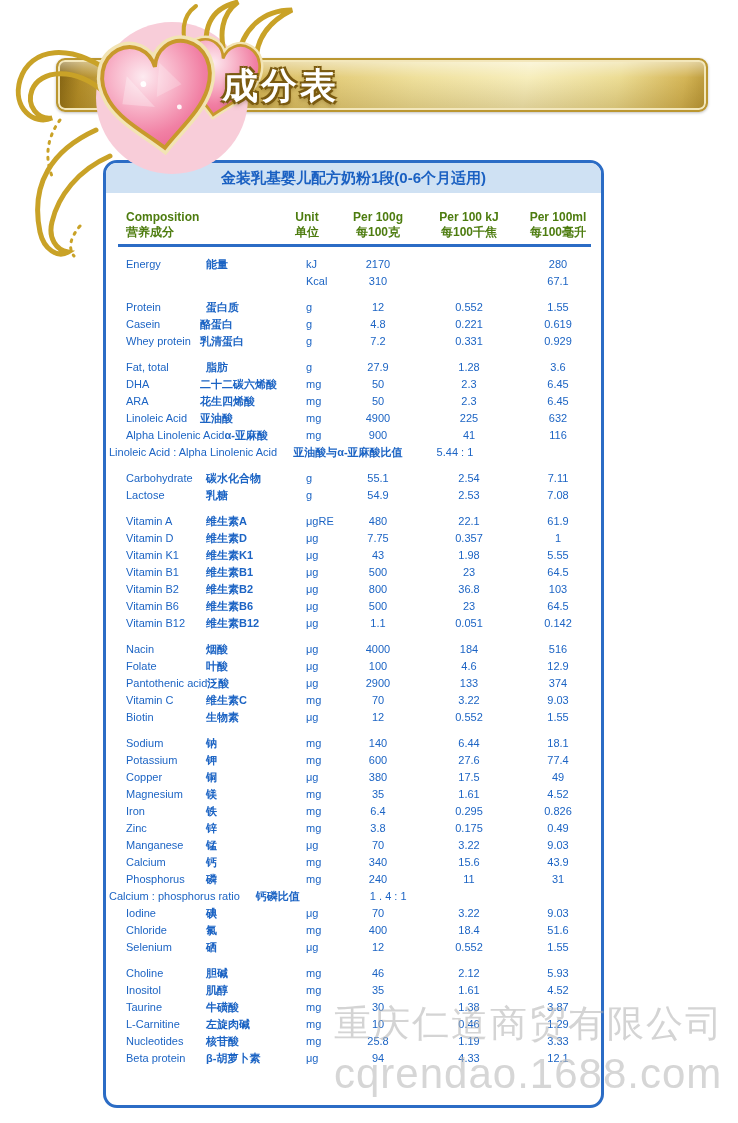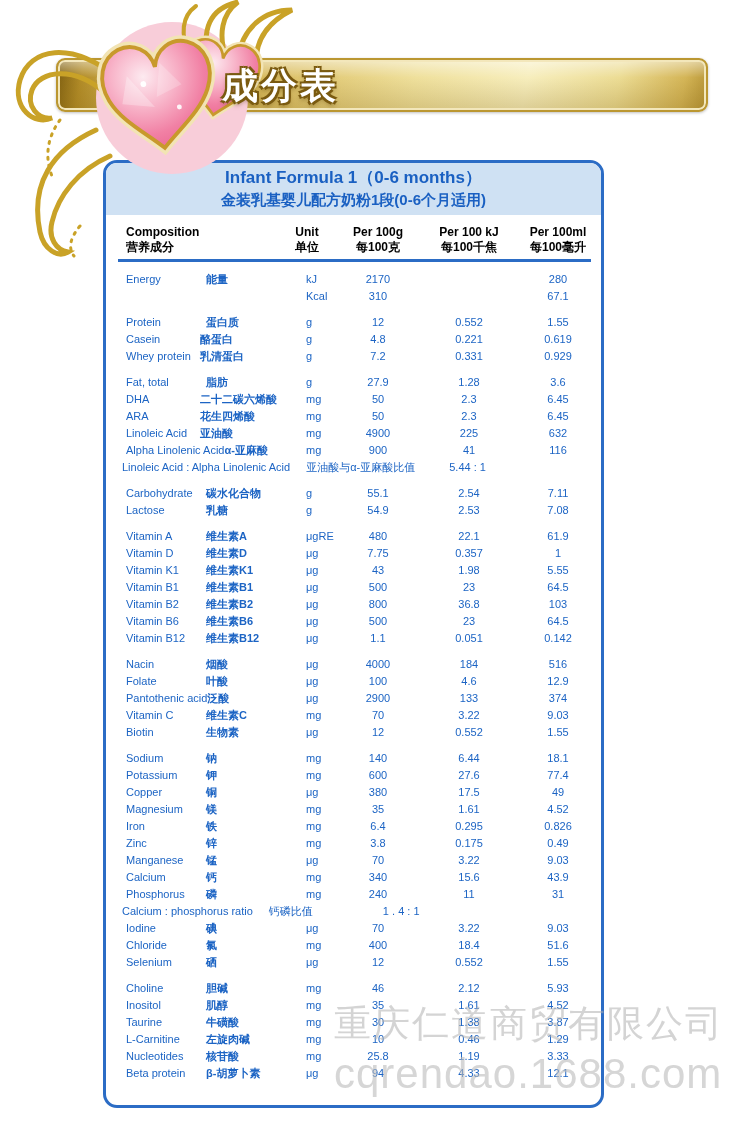--- a/index.html
+++ b/index.html
@@ -33,39 +33,39 @@
     position:absolute;left:103px;top:160px;width:495px;height:942px;
     border:3px solid #2b6cc5;border-radius:14px;background:#ffffff;
     overflow:hidden;z-index:2;
   }
   .table-head{
     background:#cfe1f3;text-align:center;padding:4px 0 5px 0;color:#1a60c2;
   }
   .table-head .t1{font-size:17px;font-weight:bold;line-height:22px;}
   .table-head .t2{font-size:15px;font-weight:bold;line-height:21px;}
   .grid{display:grid;grid-template-columns:172px 58px 84px 98px 80px;}
-  .col-head{padding-top:10px;color:#000000;}
+  .col-head{padding-top:17px;color:#4d7c0f;}
   .col-head .col{font-size:12px;font-weight:bold;line-height:15px;}
   .col-head .c0{text-align:left;padding-left:20px;}
   .col-head .c1{text-align:center;}
   .col-head .c2,.col-head .c3,.col-head .c4{text-align:center;}
   .col-head span{display:block;white-space:nowrap;}
   .rule{height:3px;background:#2b6cc5;margin:4px 10px 0 12px;}
   .rows{padding-top:9px;color:#1c64c4;}
   .row{height:17px;align-items:center;font-size:11px;line-height:17px;}
   .cell-name{padding-left:20px;display:flex;white-space:nowrap;}
   .cell-name .en{min-width:80px;}
   .row.indent .cell-name{}
   .row.indent .cell-name .en{min-width:74px;}
   .cell-name .zh{font-weight:bold;}
   .cell-unit{padding-left:28px;white-space:nowrap;}
   .vg,.vk,.vm{text-align:center;white-space:nowrap;}
   .gap{height:9px;}
-  .ratio-row{height:17px;font-size:11px;line-height:17px;display:flex;padding-left:16px;white-space:nowrap;}
-  .ratio-row .zh{font-weight:normal;margin-left:16px;}
+  .ratio-row{height:17px;font-size:11px;line-height:17px;display:flex;padding-left:3px;white-space:nowrap;}
+  .ratio-row .zh{font-weight:bold;margin-left:16px;}
   .ratio-row .val{margin-left:34px;}
   
   .wm1{
     position:absolute;left:334px;top:999px;z-index:6;white-space:nowrap;
     font-size:37px;letter-spacing:2px;color:rgba(176,176,176,.55);
   }
   .wm2{
     position:absolute;left:334px;top:1050px;z-index:6;white-space:nowrap;
     font-size:42px;letter-spacing:1px;color:rgba(186,186,186,.6);
   }
@@ -105,21 +105,20 @@
     <circle cx="-14" cy="-10" r="3" fill="#ffffff"></circle>
     <circle cx="20" cy="18" r="2.5" fill="#ffffff" opacity=".9"></circle>
   </g>
 </svg>
 
 <div class="gold-bar"></div>
 <div class="banner-title">成分表</div>
 
 <div class="table-card">
   <div class="table-head">
-    <div class="t1">Infant Formula 1（0-6 months）</div>
     <div class="t2">金装乳基婴儿配方奶粉1段(0-6个月适用)</div>
   </div>
   <div class="grid col-head" id="col-head">
       <div class="col c0">
         <span class="en">Composition</span>
         <span class="zh">营养成分</span>
       </div>
       <div class="col c1">
         <span class="en">Unit</span>
         <span class="zh">单位</span>

